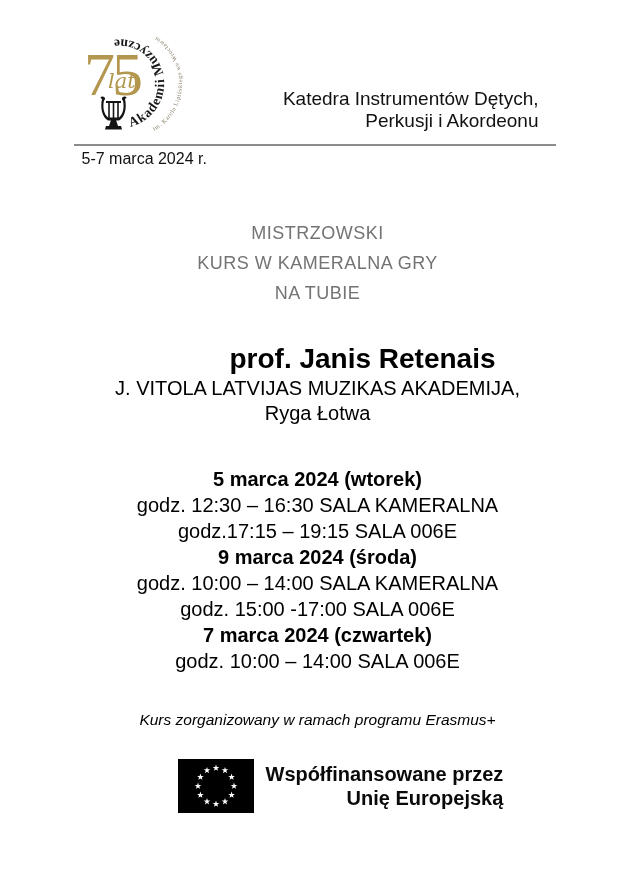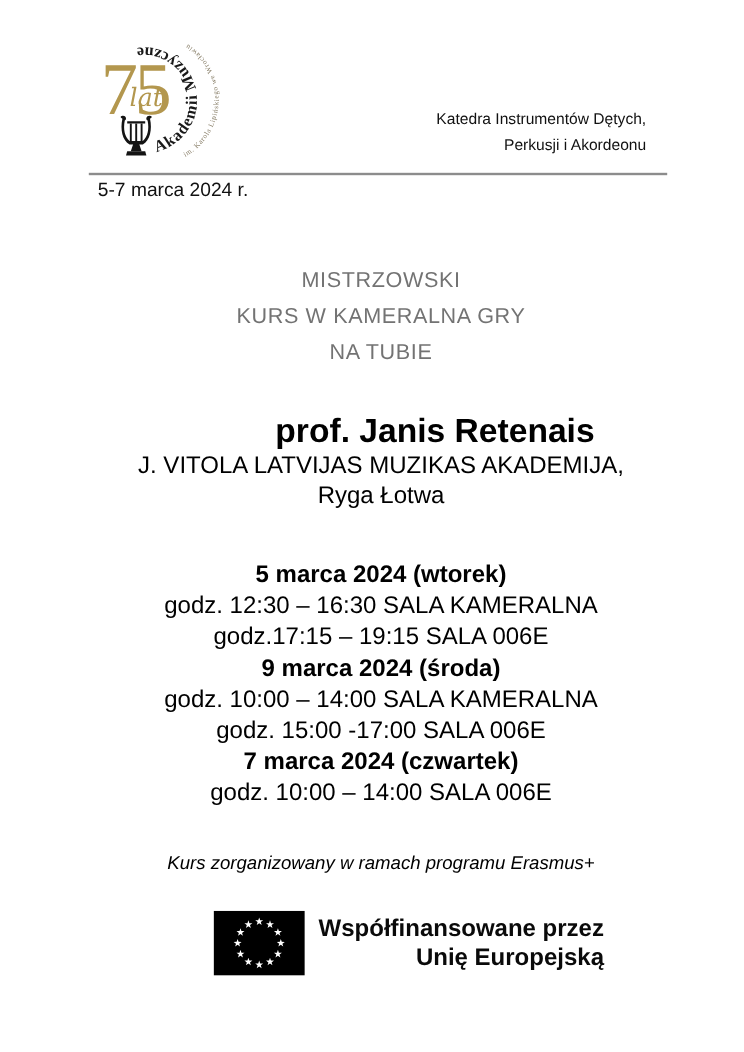--- a/index.html
+++ b/index.html
@@ -14,21 +14,21 @@
     margin: 0 auto;
   }
   
   .logo { position: absolute; left: 54px; top: 16px; }
   
   .dept {
     position: absolute;
     top: 88px;
     right: 74px;
     text-align: right;
-    font-size: 13px;
+    font-size: 19px;
     line-height: 22px;
     color: #111;
   }
   
   .rule {
     position: absolute;
     top: 144px;
     left: 66px;
     width: 482px;
     height: 0;

